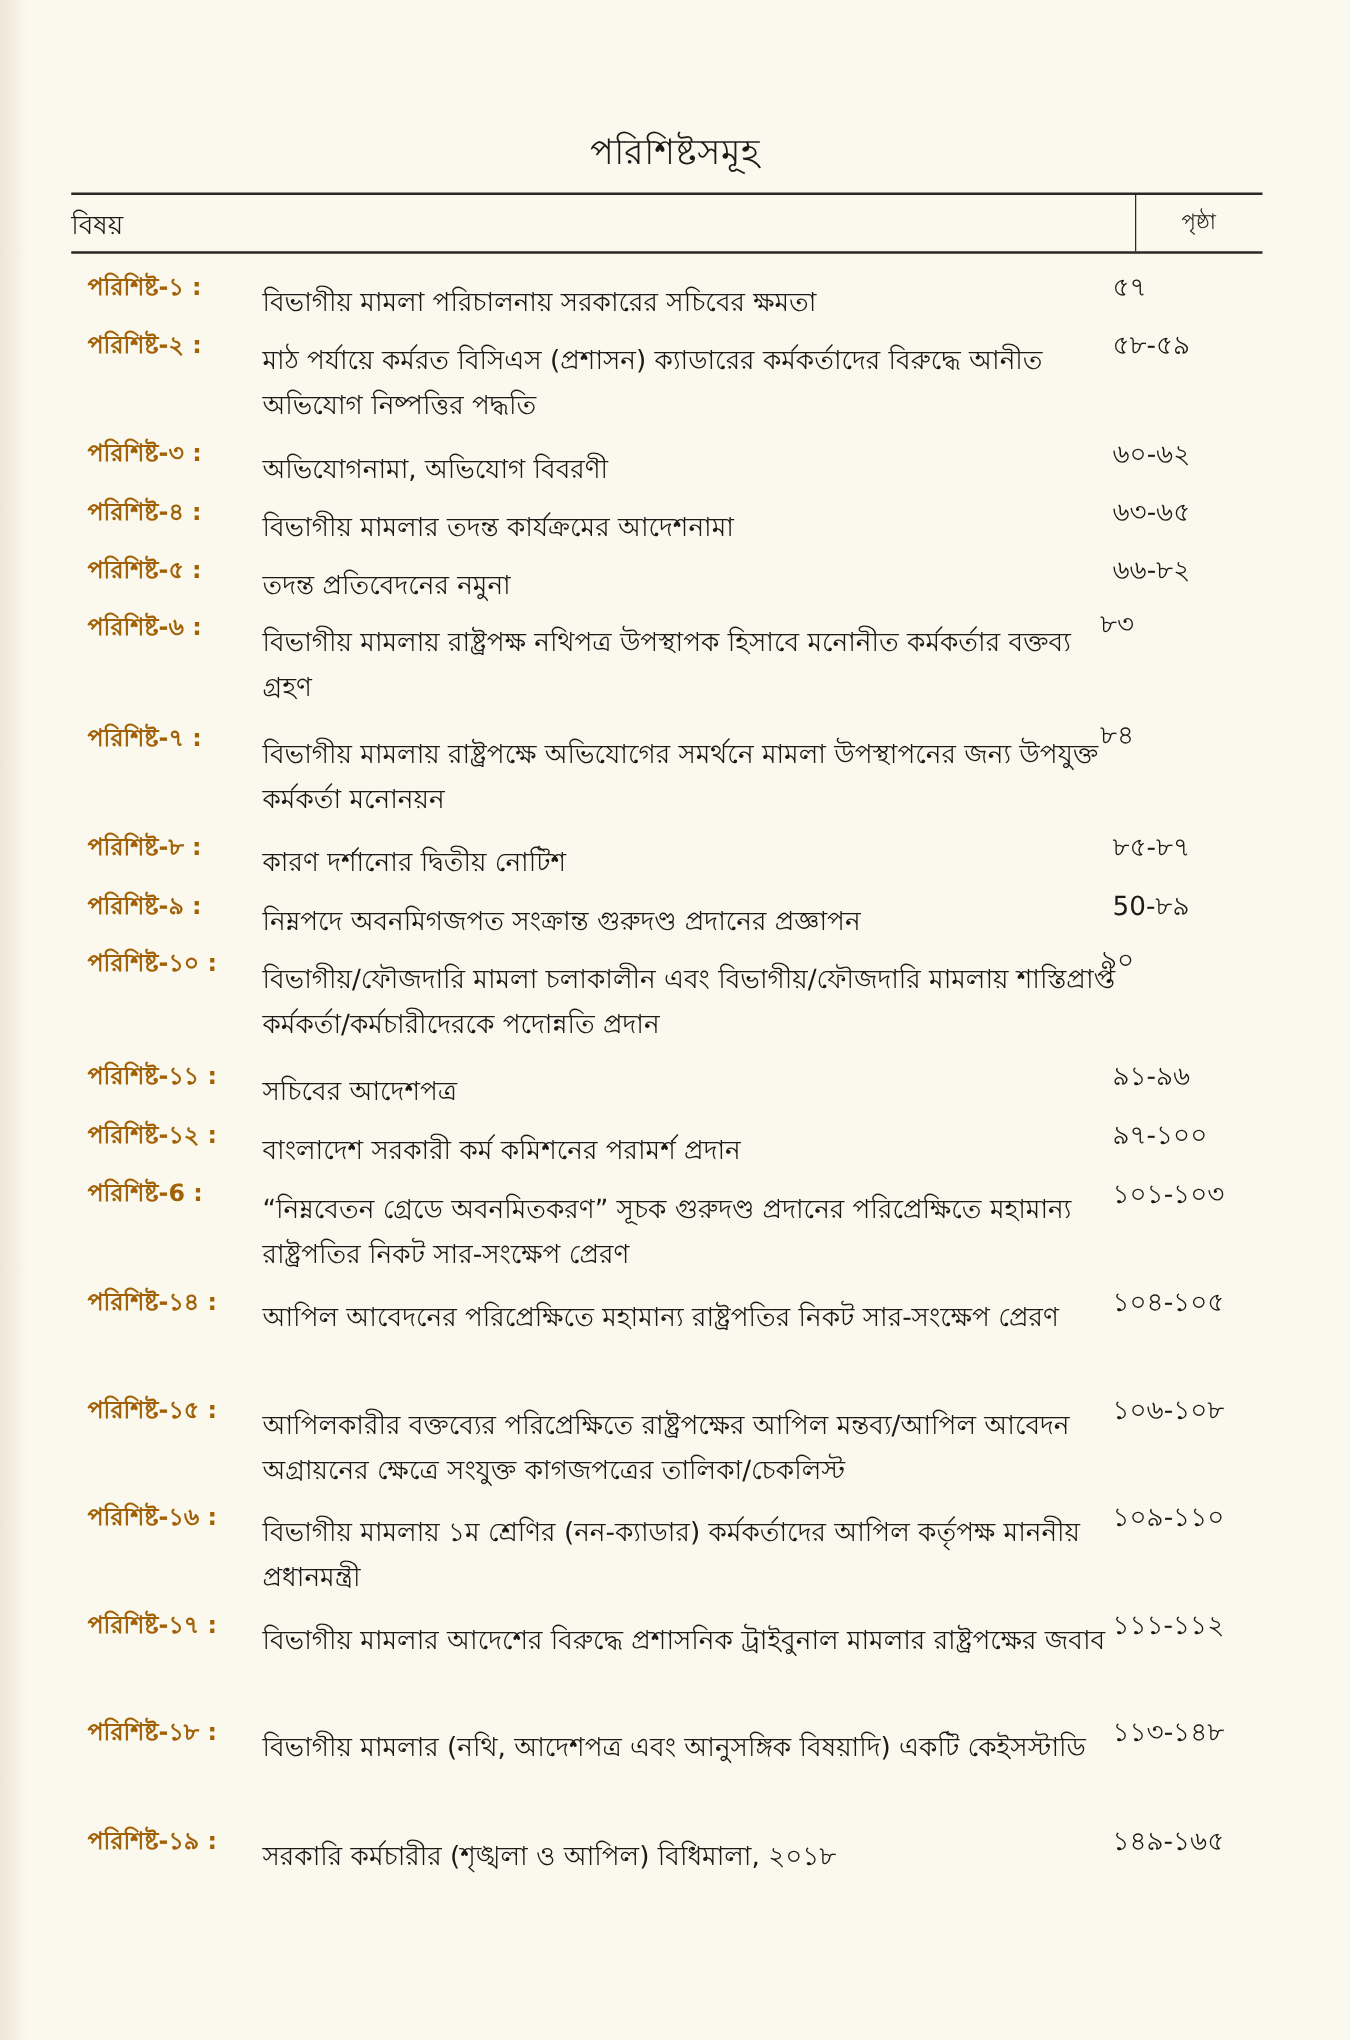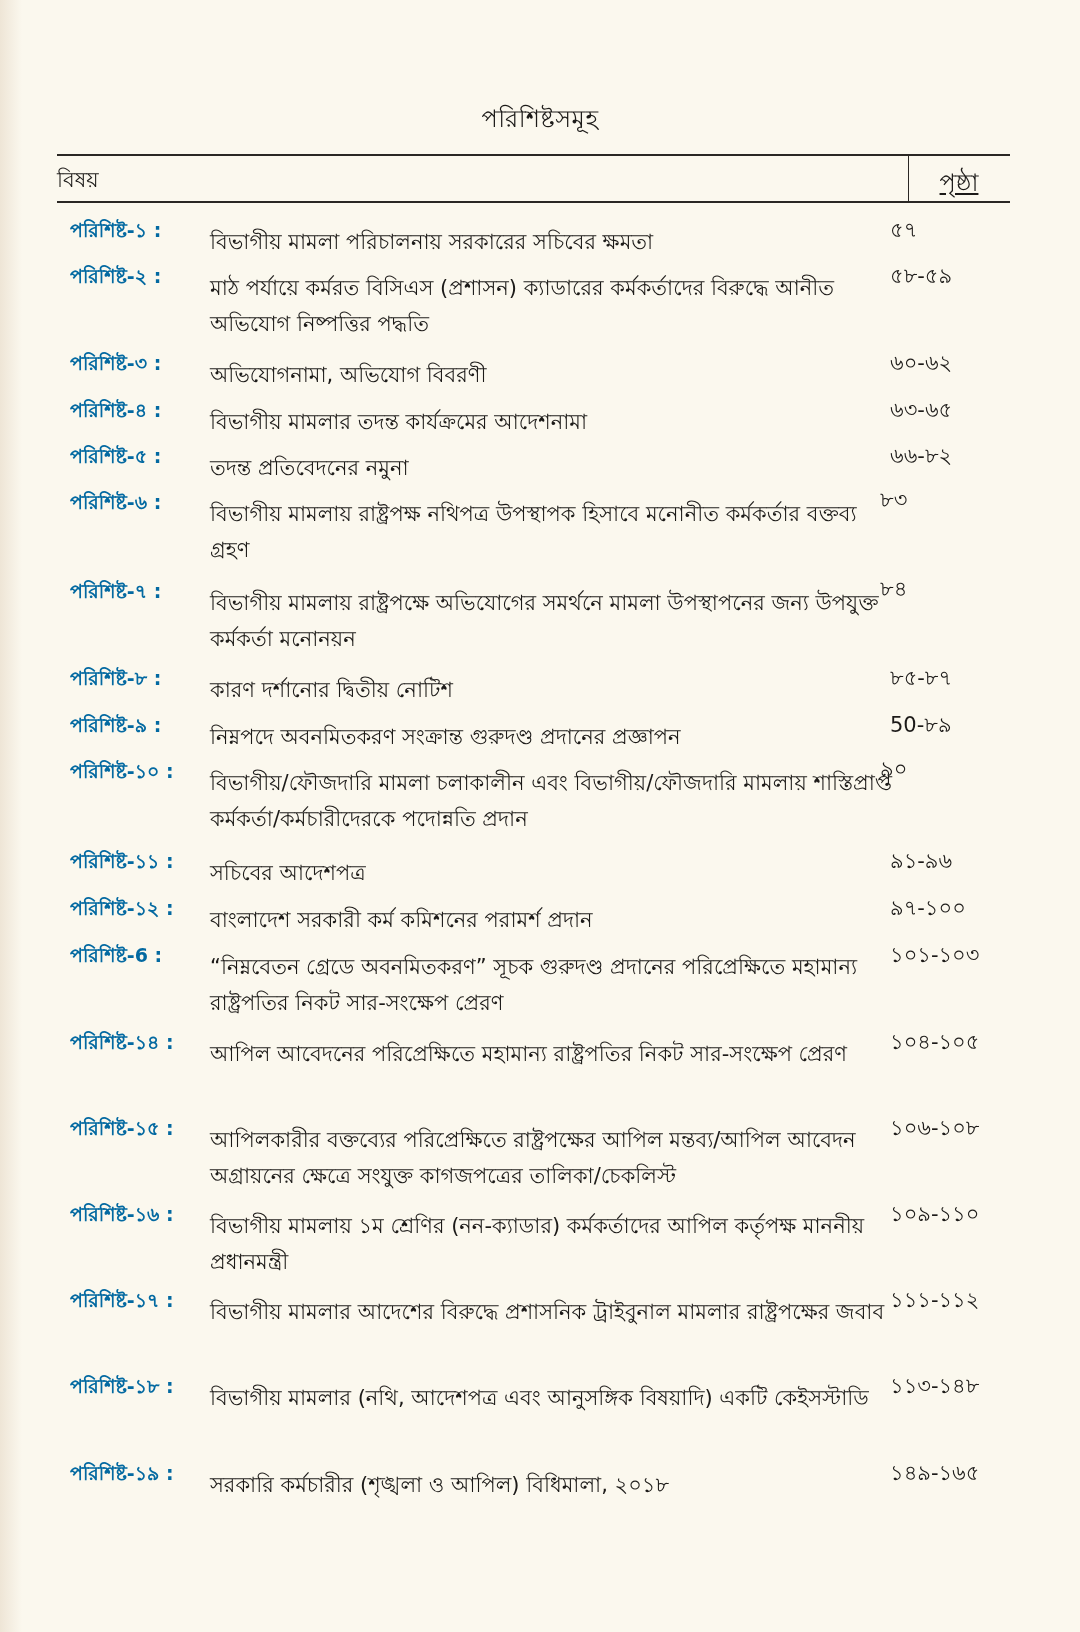--- a/index.html
+++ b/index.html
@@ -20,21 +20,21 @@
       left: 0; top: 0;
       width: 22px; height: 1632px;
       background: linear-gradient(to right, #eee5d6, #fbf8ee);
     }
     .title {
       position: absolute;
       top: 100px;
       left: 0;
       width: 1080px;
       text-align: center;
-      font-size: 24px;
+      font-size: 28px;
       font-weight: normal;
       letter-spacing: 0.5px;
     }
     .rule {
       position: absolute;
       left: 57px;
       width: 953px;
       height: 0;
       border-top: 2px solid #2a2724;
     }
@@ -54,22 +54,21 @@
       left: 57px;
       width: 851px;
       font-size: 21px;
     }
     .header-page {
       position: absolute;
       top: 164px;
       left: 908px;
       width: 102px;
       text-align: center;
-      font-size: 24px;
-      text-decoration: underline;
+      font-size: 17px;
     }
     .rows {
       position: absolute;
       left: 0;
       top: 0;
       width: 1080px;
     }
     .row {
       position: absolute;
       left: 70px;
@@ -77,21 +76,21 @@
       font-size: 21px;
       line-height: 36px;
     }
     .row .label {
       position: absolute;
       left: 0;
       top: 0;
       width: 140px;
       font-weight: bold;
       font-size: 19px;
-      color: #0369a1;
+      color: #a16207;
       white-space: nowrap;
     }
     .row .text {
       position: absolute;
       left: 140px;
       top: 12px;
       width: 690px;
       white-space: normal;
     }
     .row .pages {
@@ -152,21 +151,21 @@
     <span class="text">বিভাগীয় মামলায় রাষ্ট্রপক্ষে অভিযোগের সমর্থনে মামলা উপস্থাপনের জন্য উপযুক্ত কর্মকর্তা মনোনয়ন</span>
     <span class="pages short">৮৪</span>
   </div>
   <div class="row" style="top:660px;">
     <span class="label">পরিশিষ্ট-৮ :</span>
     <span class="text">কারণ দর্শানোর দ্বিতীয় নোটিশ</span>
     <span class="pages">৮৫-৮৭</span>
   </div>
   <div class="row" style="top:707px;">
     <span class="label">পরিশিষ্ট-৯ :</span>
-    <span class="text">নিম্নপদে অবনমিতকরণ সংক্রান্ত গুরুদণ্ড প্রদানের প্রজ্ঞাপন</span>
+    <span class="text">নিম্নপদে অবনমিগজপত সংক্রান্ত গুরুদণ্ড প্রদানের প্রজ্ঞাপন</span>
     <span class="pages">50-৮৯</span>
   </div>
   <div class="row" style="top:753px;">
     <span class="label">পরিশিষ্ট-১০ :</span>
     <span class="text">বিভাগীয়/ফৌজদারি মামলা চলাকালীন এবং বিভাগীয়/ফৌজদারি মামলায় শাস্তিপ্রাপ্ত কর্মকর্তা/কর্মচারীদেরকে পদোন্নতি প্রদান</span>
     <span class="pages short">৯০</span>
   </div>
   <div class="row" style="top:843px;">
     <span class="label">পরিশিষ্ট-১১ :</span>
     <span class="text">সচিবের আদেশপত্র</span>

